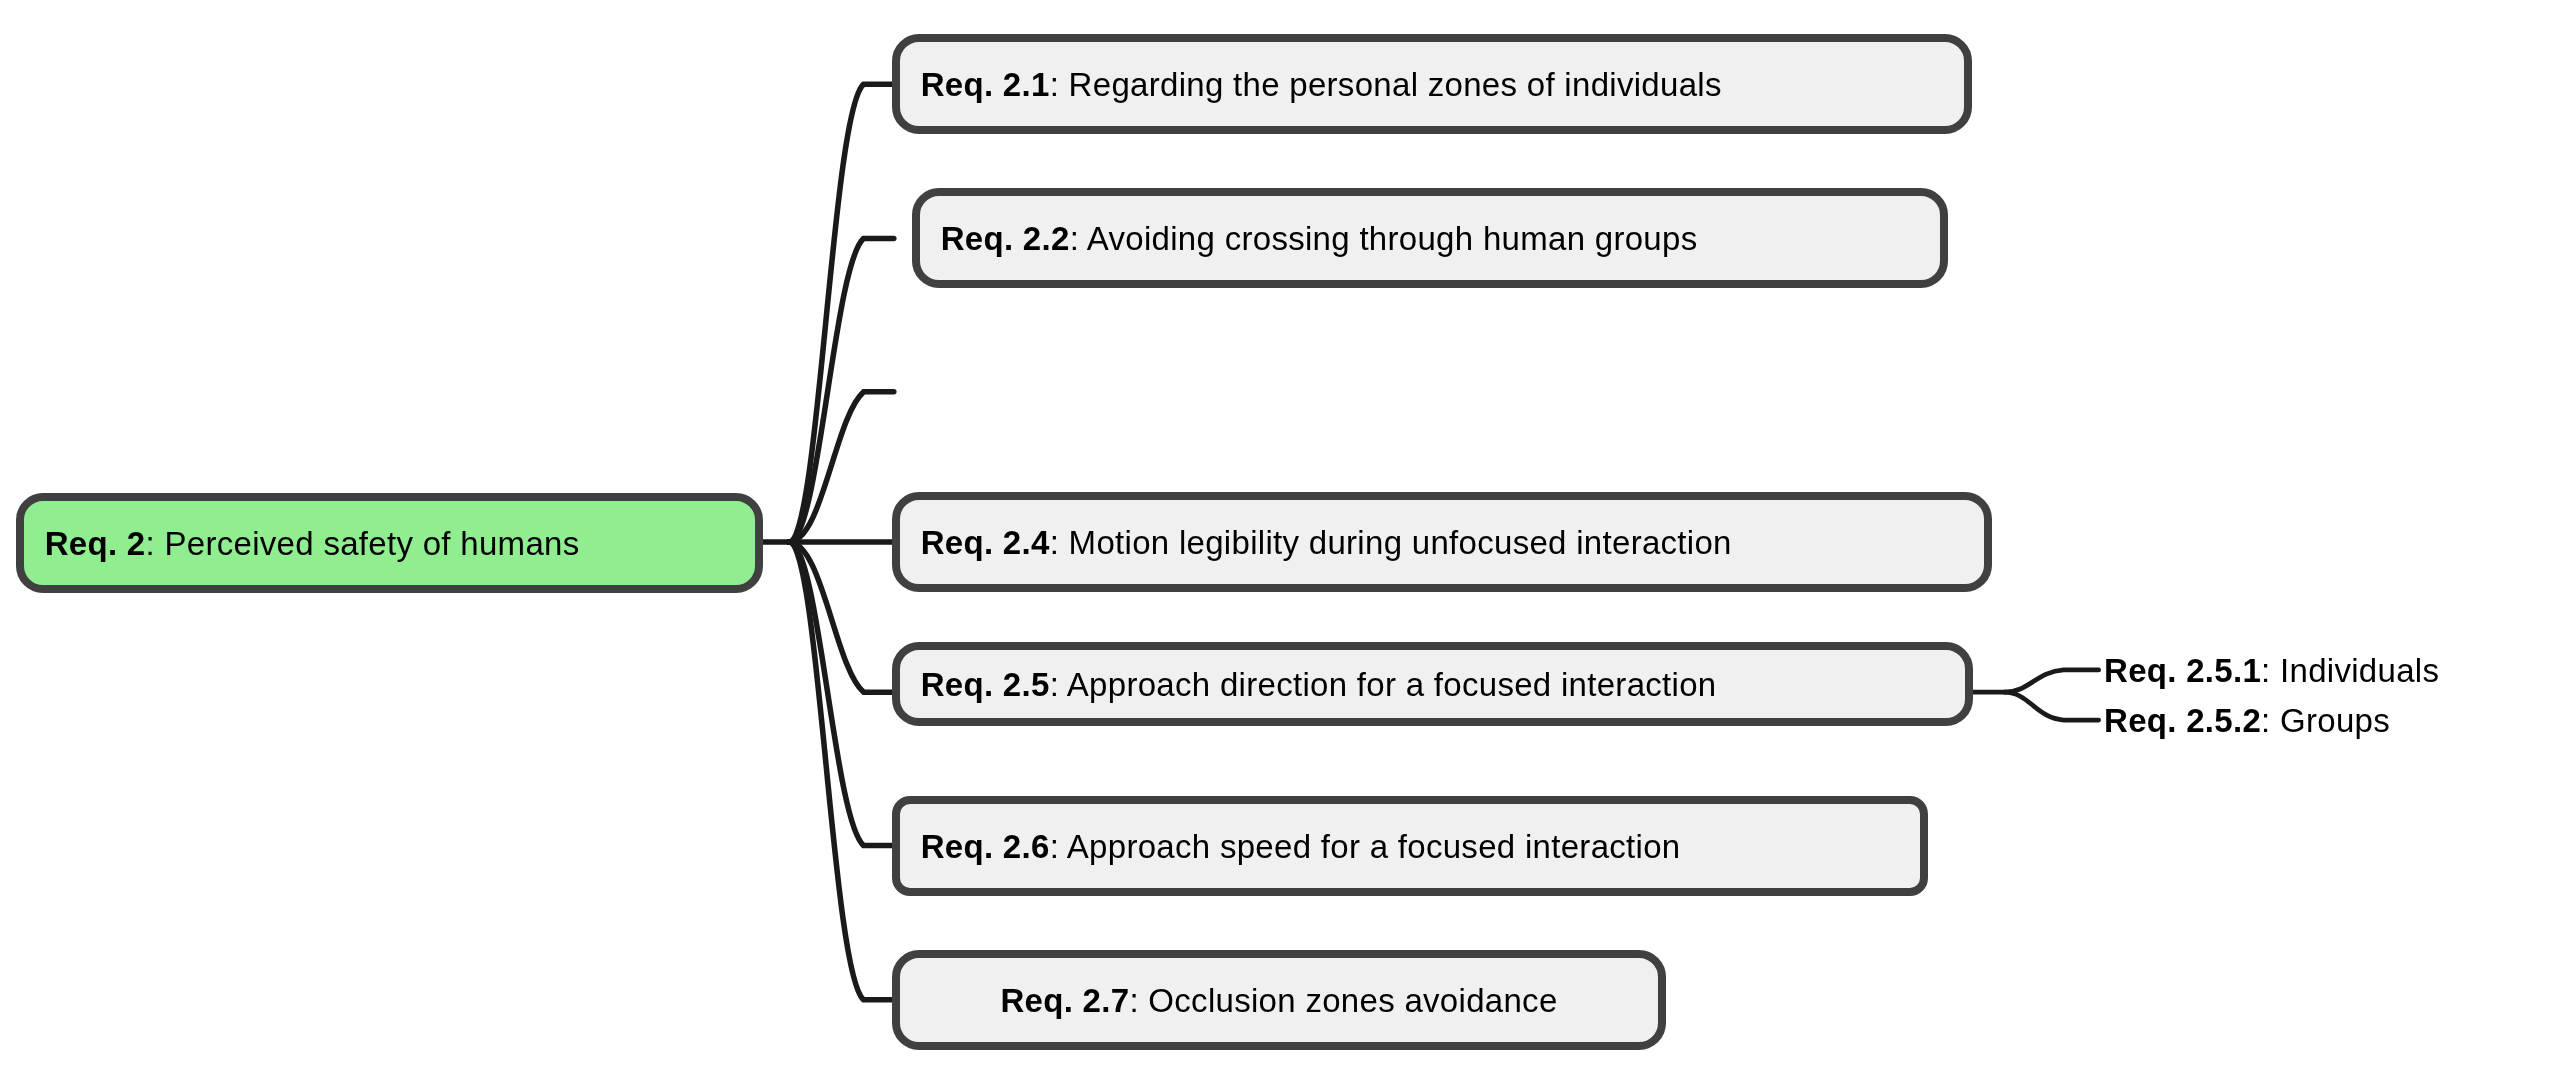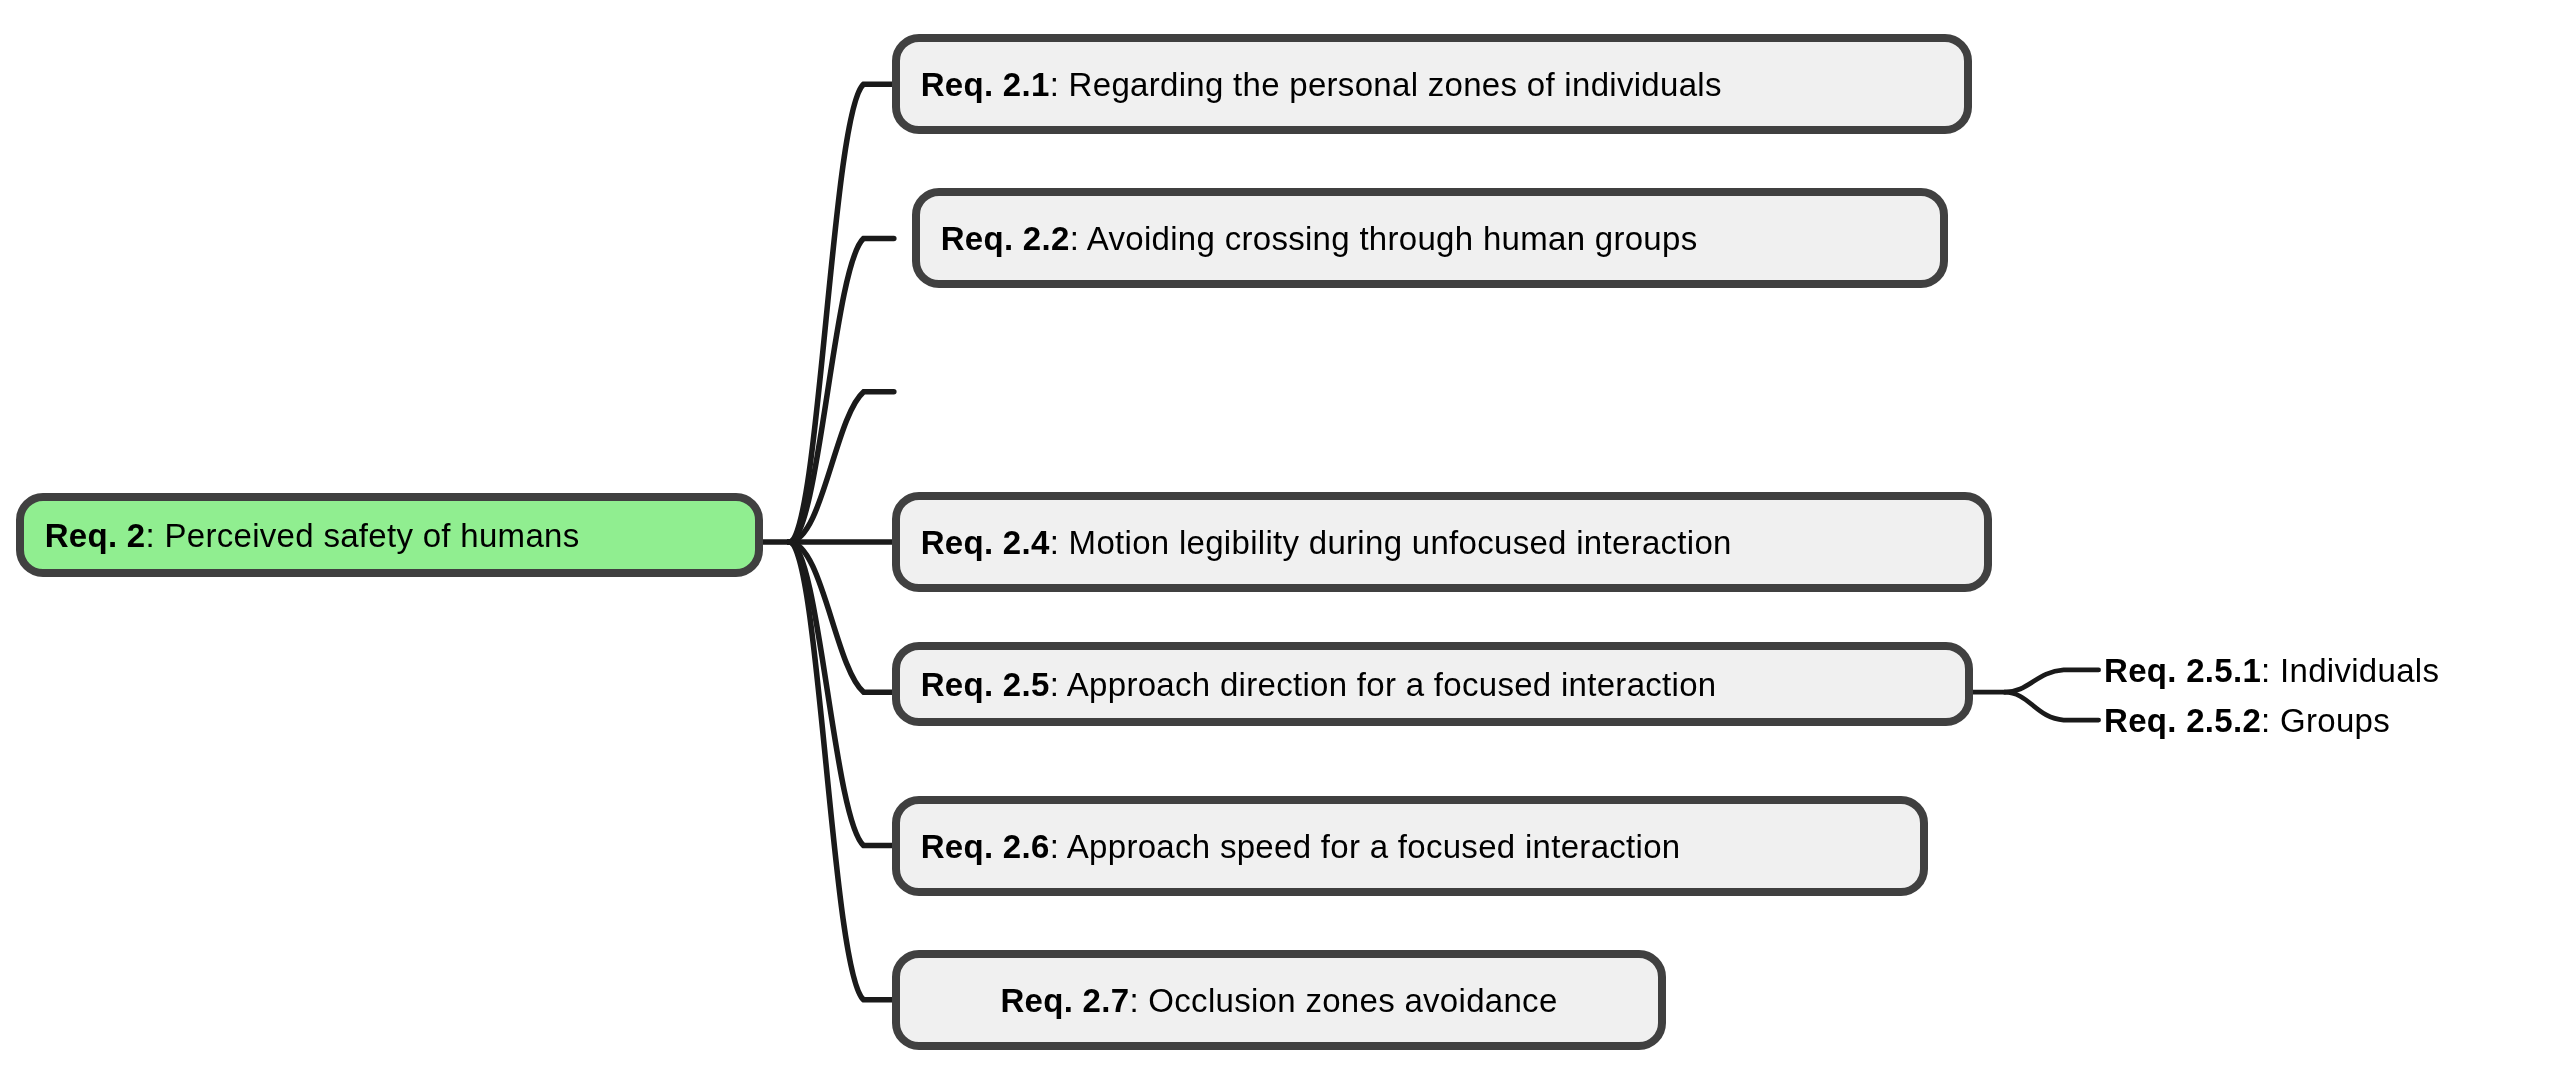--- a/index.html
+++ b/index.html
@@ -83,21 +83,21 @@
       <path d="M 992 682 C 1030 682 1046 1224 1086 1258 L 1124 1258"></path>
     </g>
     <g fill="none" stroke="#1a1a1a" stroke-width="6" stroke-linecap="round">
 
       <path d="M 2482 871 L 2522 871"></path>
       <path d="M 2522 871 C 2552 871 2562 845 2596 843 L 2640 843"></path>
       <path d="M 2522 871 C 2552 871 2562 904 2596 906 L 2640 906"></path>
     </g>
   </svg>
 
-  <div class="node root" style="left:16px; top:493px; width:747px; height:84px;">
+  <div class="node root" style="left:16px; top:493px; width:747px; height:100px;">
     <div class="node-text">
       <span class="tag">Req. 2</span><span>: </span><span>Perceived safety of humans</span>
     </div>
   </div>
 
   <div class="node" style="left:892px; top:34px; width:1080px; height:100px;">
     <div class="node-text">
       <span class="tag">Req. 2.1</span><span>: </span><span>Regarding the personal zones of individuals</span>
     </div>
   </div>
@@ -114,21 +114,21 @@
       <span class="tag">Req. 2.4</span><span>: </span><span>Motion legibility during unfocused interaction</span>
     </div>
   </div>
 
   <div class="node" style="left:892px; top:642px; width:1081px; height:84px;">
     <div class="node-text">
       <span class="tag">Req. 2.5</span><span>: </span><span>Approach direction for a focused interaction</span>
     </div>
   </div>
 
-  <div class="node" style="left:892px; top:796px; width:1036px; height:100px;">
+  <div class="node" style="left:892px; top:796px; width:1036px; height:100px;border-radius:18px;">
     <div class="node-text">
       <span class="tag">Req. 2.6</span><span>: </span><span>Approach speed for a focused interaction</span>
     </div>
   </div>
 
   <div class="node" style="left:892px; top:950px; width:774px; height:100px;justify-content:center;">
     <div class="node-text">
       <span class="tag">Req. 2.7</span><span>: </span><span>Occlusion zones avoidance</span>
     </div>
   </div>

